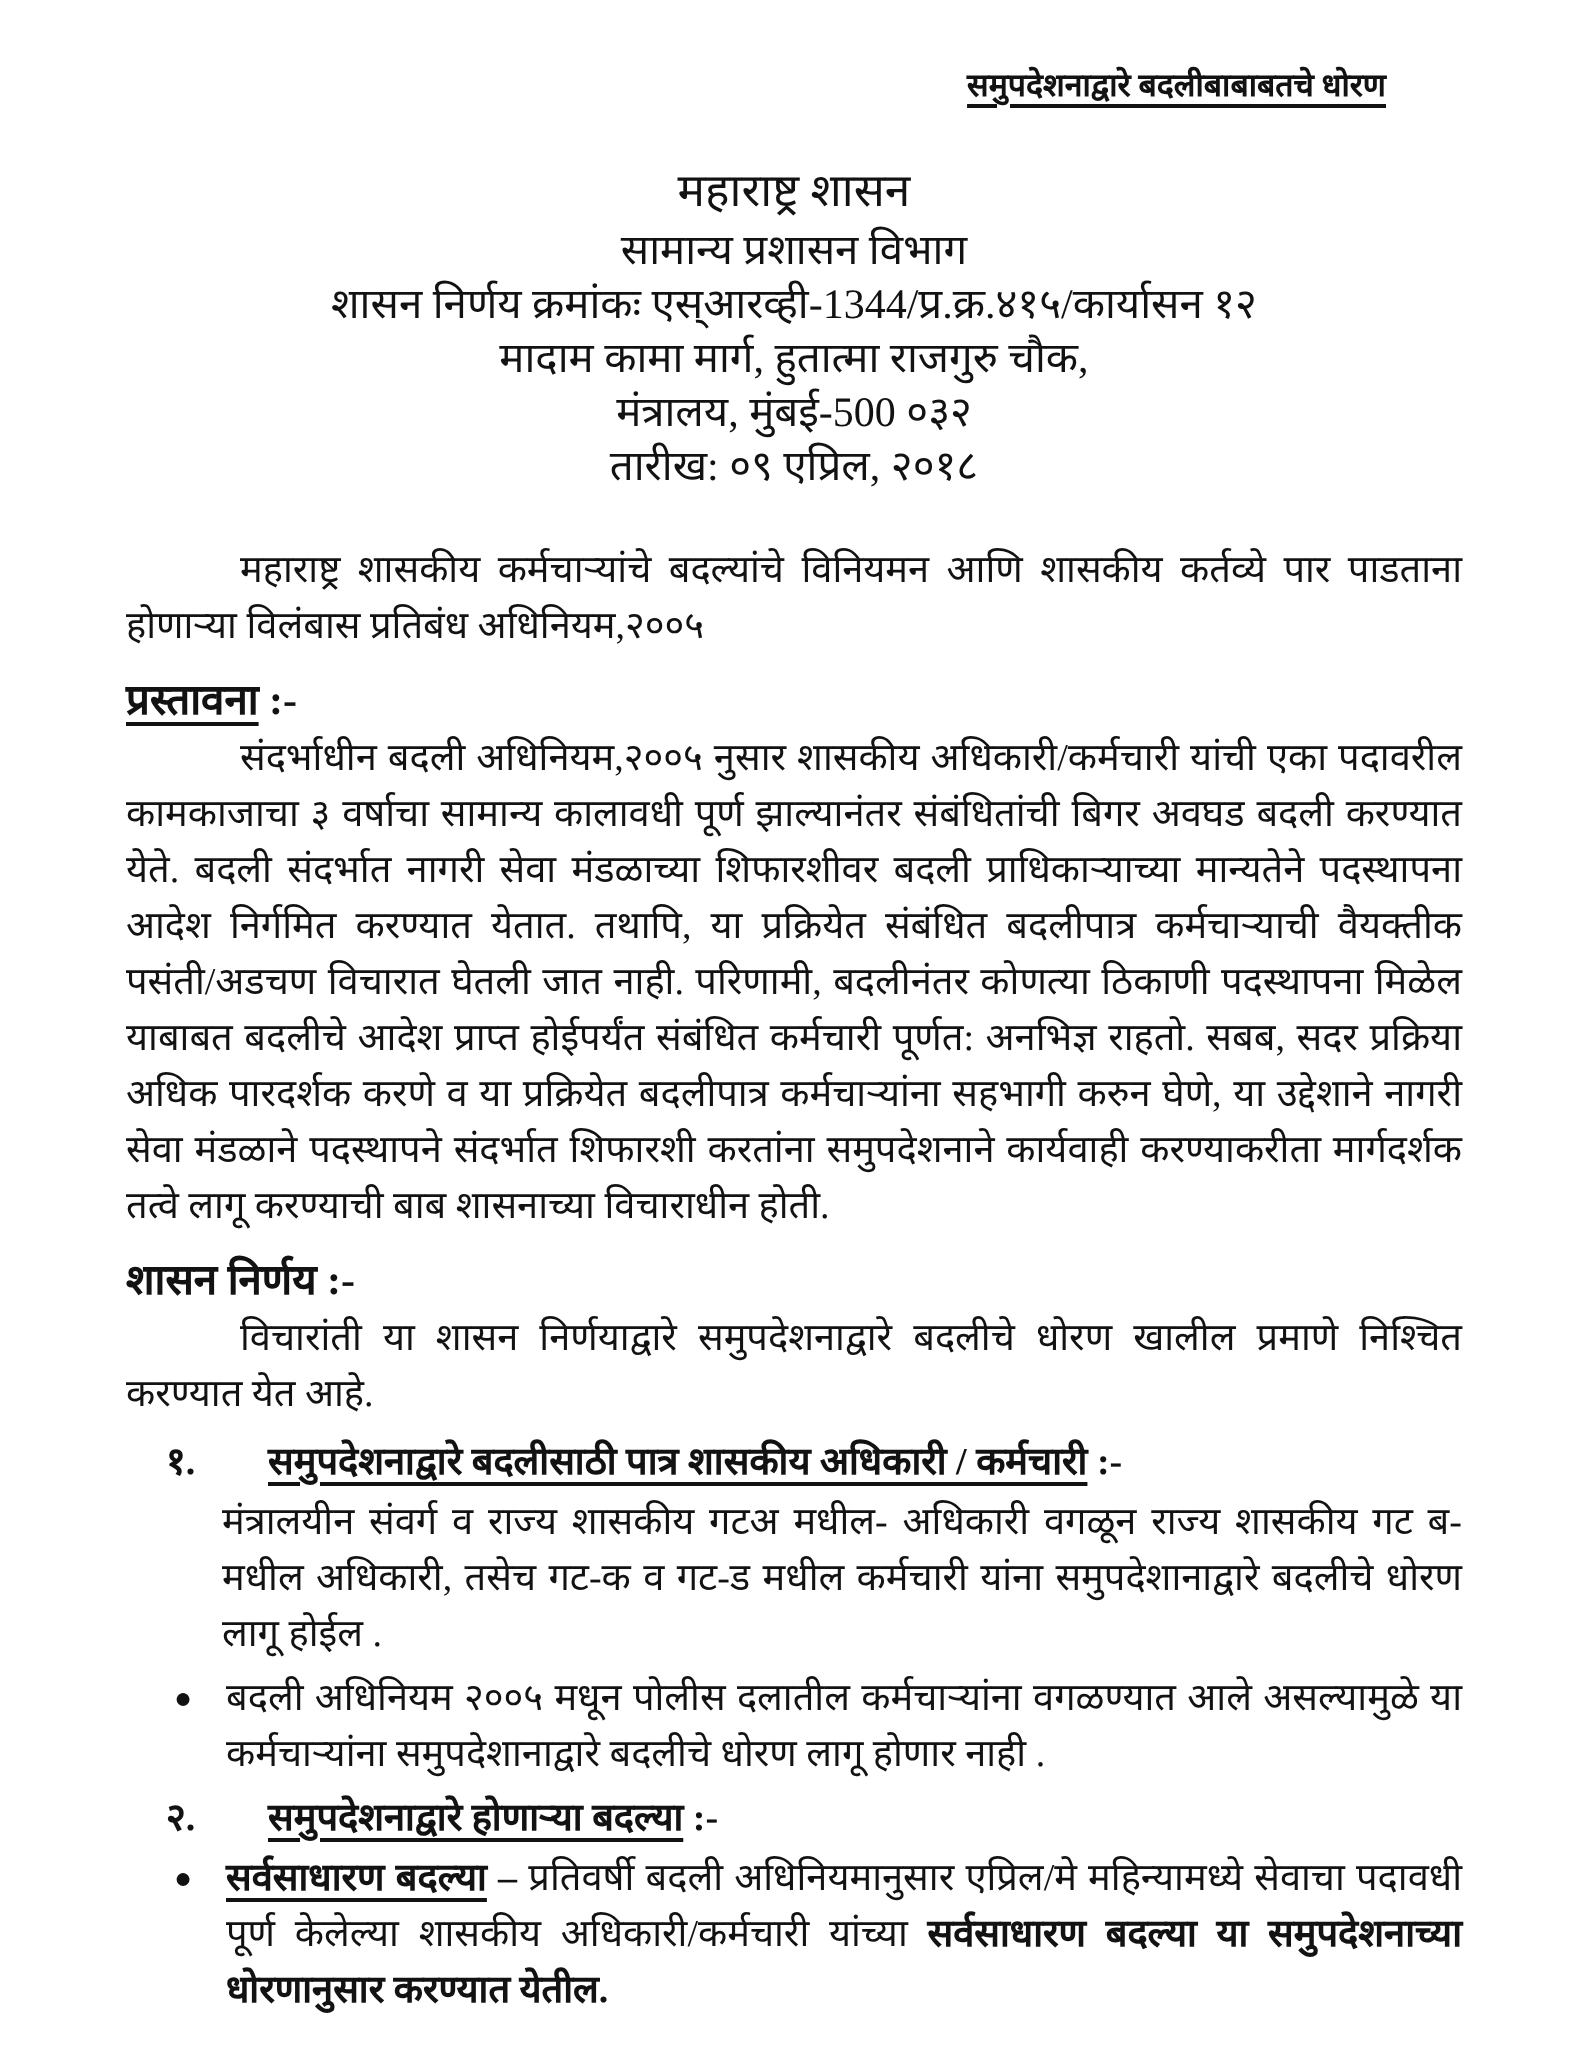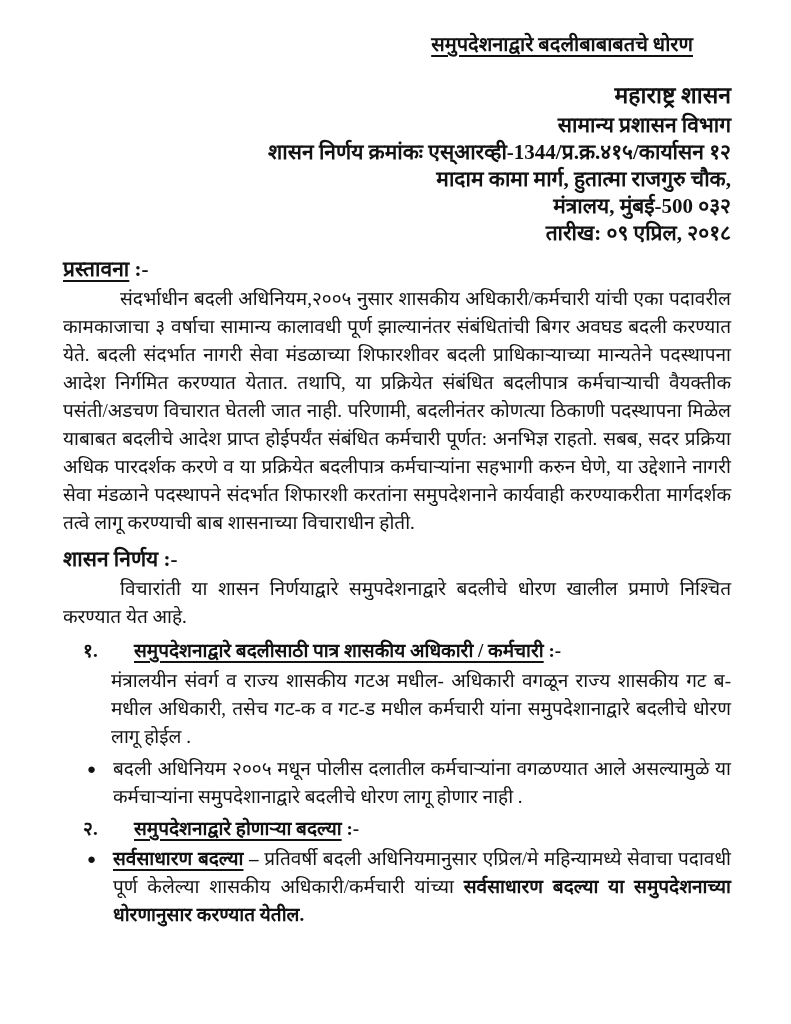--- a/index.html
+++ b/index.html
@@ -17,32 +17,32 @@
     font-size: 19px;
     line-height: 28px;
     box-sizing: border-box;
     padding: 30px 60px 20px 63px;
     overflow: hidden;
   }
   .doc-top-title {
     text-align: right;
     padding-right: 38px;
     font-weight: 700;
-    font-size: 20px;
+    font-size: 16px;
     margin-bottom: 22px;
   }
   .u {
     text-decoration: underline;
     text-decoration-thickness: 2px;
     text-underline-offset: 4px;
   }
   .letterhead {
-    text-align: right;
-    font-weight: 700;
-    margin-bottom: 8px;
+    text-align: center;
+    font-weight: 400;
+    margin-bottom: 25px;
   }
   .letterhead .lh-line { line-height: 27px; }
   .letterhead .lh-main { font-size: 23px; line-height: 32px; }
   .letterhead .lh-sub  { font-size: 21px; }
   .sec-head {
     font-weight: 700;
     font-size: 21px;
     margin-top: 8px;
     margin-bottom: 2px;
   }
@@ -95,20 +95,21 @@
 
   <div class="letterhead">
     <div class="lh-line lh-main">महाराष्ट्र शासन</div>
     <div class="lh-line lh-sub">सामान्य प्रशासन विभाग</div>
     <div class="lh-line lh-sub">शासन निर्णय क्रमांकः एस्आरव्ही-1344/प्र.क्र.४१५/कार्यासन १२</div>
     <div class="lh-line lh-sub">मादाम कामा मार्ग, हुतात्मा राजगुरु चौक,</div>
     <div class="lh-line lh-sub">मंत्रालय, मुंबई-500 ०३२</div>
     <div class="lh-line lh-sub">तारीख: ०९ एप्रिल, २०१८</div>
   </div>
 
+  <p class="para">महाराष्ट्र शासकीय कर्मचाऱ्यांचे बदल्यांचे विनियमन आणि शासकीय कर्तव्ये पार पाडताना होणाऱ्या विलंबास प्रतिबंध अधिनियम,२००५</p>
 
   <div class="sec-head">
     <span class="u">प्रस्तावना</span><span> :-</span>
   </div>
   <p class="para">संदर्भाधीन बदली अधिनियम,२००५ नुसार शासकीय अधिकारी/कर्मचारी यांची एका पदावरील कामकाजाचा ३ वर्षाचा सामान्य कालावधी पूर्ण झाल्यानंतर संबंधितांची बिगर अवघड बदली करण्यात येते. बदली संदर्भात नागरी सेवा मंडळाच्या शिफारशीवर बदली प्राधिकाऱ्याच्या मान्यतेने पदस्थापना आदेश निर्गमित करण्यात येतात.  तथापि, या प्रक्रियेत संबंधित बदलीपात्र कर्मचाऱ्याची वैयक्तीक पसंती/अडचण विचारात घेतली जात नाही.  परिणामी, बदलीनंतर कोणत्या ठिकाणी पदस्थापना मिळेल याबाबत बदलीचे आदेश प्राप्त होईपर्यंत संबंधित कर्मचारी पूर्णत: अनभिज्ञ राहतो.  सबब, सदर प्रक्रिया अधिक पारदर्शक करणे व या प्रक्रियेत बदलीपात्र कर्मचाऱ्यांना सहभागी करुन घेणे, या उद्देशाने नागरी सेवा मंडळाने पदस्थापने संदर्भात शिफारशी करतांना समुपदेशनाने कार्यवाही करण्याकरीता मार्गदर्शक तत्वे लागू करण्याची बाब शासनाच्या विचाराधीन होती.</p>
 
   <div class="sec-head">शासन निर्णय :-</div>
   <p class="para">विचारांती या  शासन निर्णयाद्वारे समुपदेशनाद्वारे बदलीचे धोरण खालील प्रमाणे निश्चित करण्यात येत आहे.</p>
 
   <div class="num-item">

